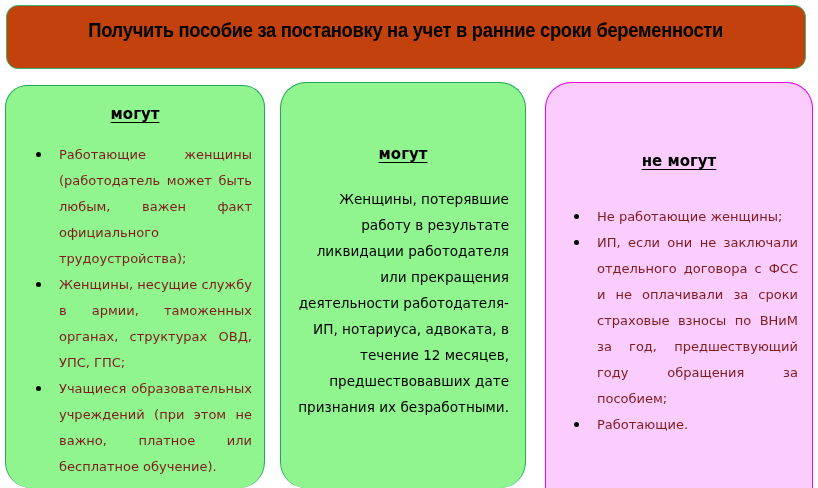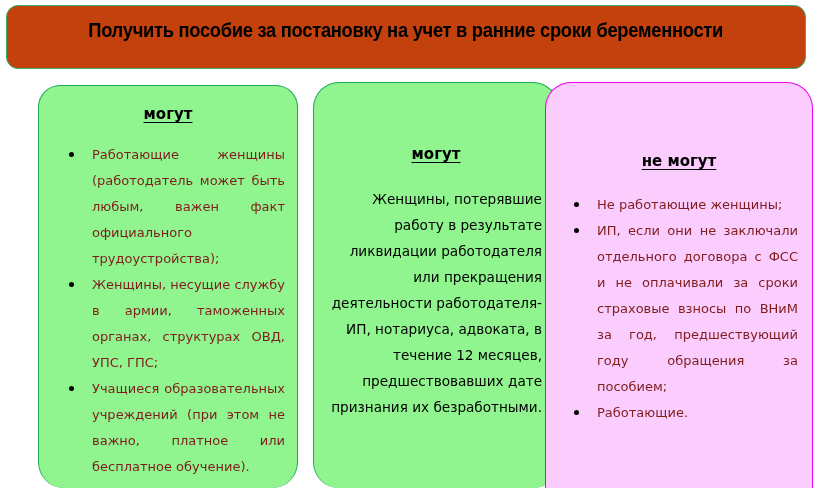--- a/index.html
+++ b/index.html
@@ -50,21 +50,20 @@
 
   
   .col {
     position: absolute;
     box-sizing: border-box;
     overflow: hidden;
   }
   .col-green {
     background: #90F58F;
     border: 1.4px solid #1faa58;
-    margin-left: 33px;
   }
   .col-pink {
     background: #FBCCFE;
     border: 1.4px solid #ee00ee;
   }
 
   #col1 {
     left: 5px;
     top: 85px;
     width: 260px;
@@ -102,21 +101,21 @@
   #col2 .col-heading { margin-top: 62px; }
   #col3 .col-heading { margin-top: 69px; }
 
   
   .bullets {
     list-style: none;
     margin: 0;
     padding: 0;
   }
   #col1 .bullets { margin-top: 19px; padding-left: 28px; padding-right: 12px; }
-  #col3 .bullets { margin-top: 22px; padding-left: 26px; padding-right: 14px; }
+  #col3 .bullets { margin-top: 34px; padding-left: 26px; padding-right: 14px; }
 
   .bullets li {
     position: relative;
     padding-left: 25px;
     font-size: 13px;
     line-height: 26px;
     color: #7f1d1d;
     text-align: justify;
     text-justify: inter-word;
     margin-bottom: 0px;

